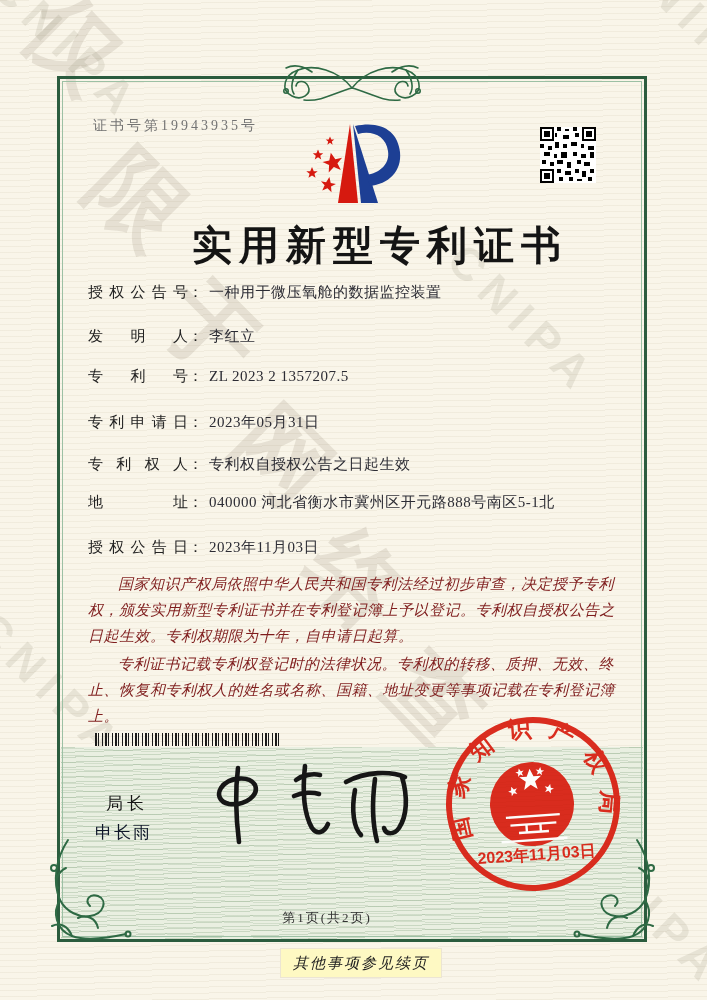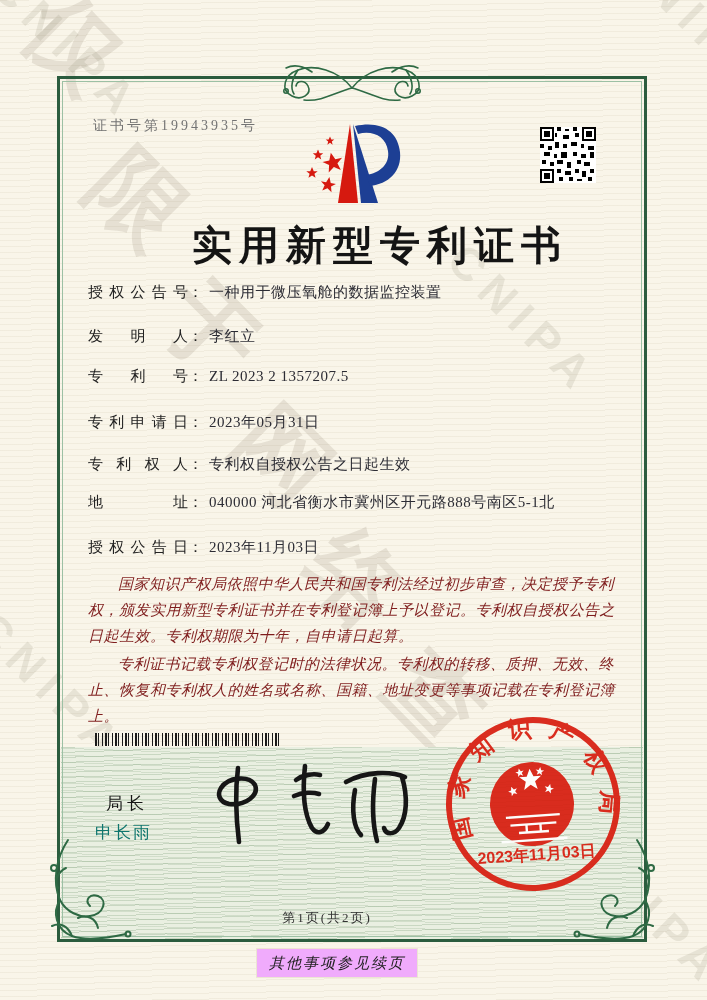--- a/index.html
+++ b/index.html
@@ -39,29 +39,29 @@
   .fvalue{letter-spacing:.5px;}
   .fpair2{position:absolute;left:277px;top:0;white-space:nowrap;}
   
   .bodytext{position:absolute;left:88px;top:571px;width:528px;z-index:4;
     font-size:15px;line-height:26px;color:#7f1d1d;font-style:italic;}
   .bodytext p{margin:0 0 2px 0;text-indent:2em;letter-spacing:.5px;}
   .barcode{position:absolute;left:95px;top:733px;width:186px;height:13px;z-index:4;
     background:repeating-linear-gradient(90deg,#1a1a1a 0 2px,transparent 2px 3px,#1a1a1a 3px 4px,transparent 4px 7px,#1a1a1a 7px 8px,transparent 8px 10px);}
   .sig-title{position:absolute;left:106px;top:792px;z-index:4;font-size:17px;color:#161616;
     font-family:"Liberation Sans",sans-serif;letter-spacing:4px;}
-  .sig-name{position:absolute;left:95px;top:821px;z-index:4;font-size:17px;color:#0f766e;
+  .sig-name{position:absolute;left:95px;top:821px;z-index:4;font-size:17px;color:#0f172a;
     font-family:"Liberation Sans",sans-serif;letter-spacing:2px;}
   .sig-scribble{position:absolute;left:208px;top:754px;width:204px;height:96px;z-index:4;}
   .seal{position:absolute;left:445px;top:716px;width:176px;height:176px;z-index:5;
     opacity:.93;transform:rotate(-4deg);}
   .page-ind{position:absolute;left:57px;top:909px;width:540px;z-index:4;text-align:center;
     font-size:13px;letter-spacing:2px;color:#333;}
-  .note-box{position:absolute;left:256px;top:948px;width:160px;height:28px;z-index:4;
-    background:#f0abfc;border:1px solid #ece5d3;display:flex;align-items:center;justify-content:center;
+  .note-box{position:absolute;left:280px;top:948px;width:160px;height:28px;z-index:4;
+    background:#fef9c3;border:1px solid #ece5d3;display:flex;align-items:center;justify-content:center;
     font-size:15px;font-style:italic;color:#222;letter-spacing:2px;}
 </style>
 </head>
 <body>
 
 <svg width="0" height="0" style="position:absolute" aria-hidden="true">
   <defs>
     <path id="starp" d="M0,-10 2.94,-3.09 9.51,-3.09 4.05,1.18 5.88,8.09 0,4 -5.88,8.09 -4.05,1.18 -9.51,-3.09 -2.94,-3.09 Z"></path>
     <g id="topOrnHalf" fill="none" stroke="#2e6a44" stroke-width="1.6" stroke-linecap="round">
       <path d="M100,30 C86,12 62,6 46,12 C32,17 28,32 40,38 C50,43 60,36 56,28 C53,22 45,22 44,28"></path>

